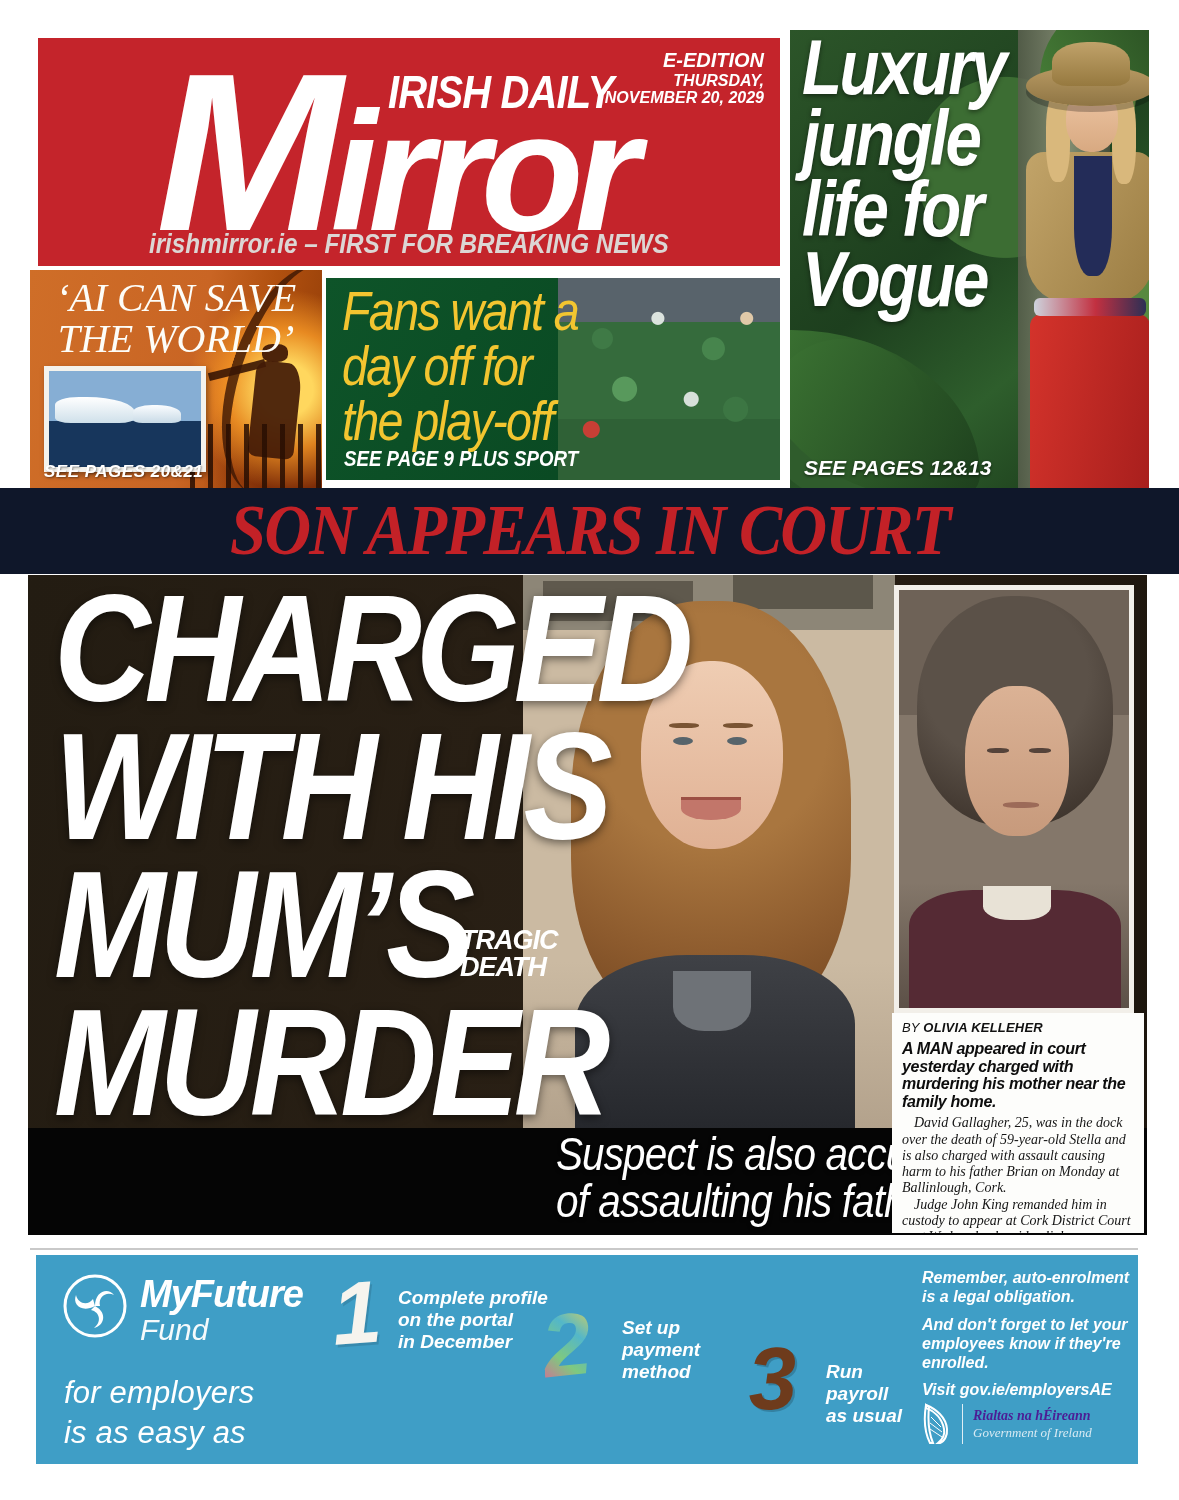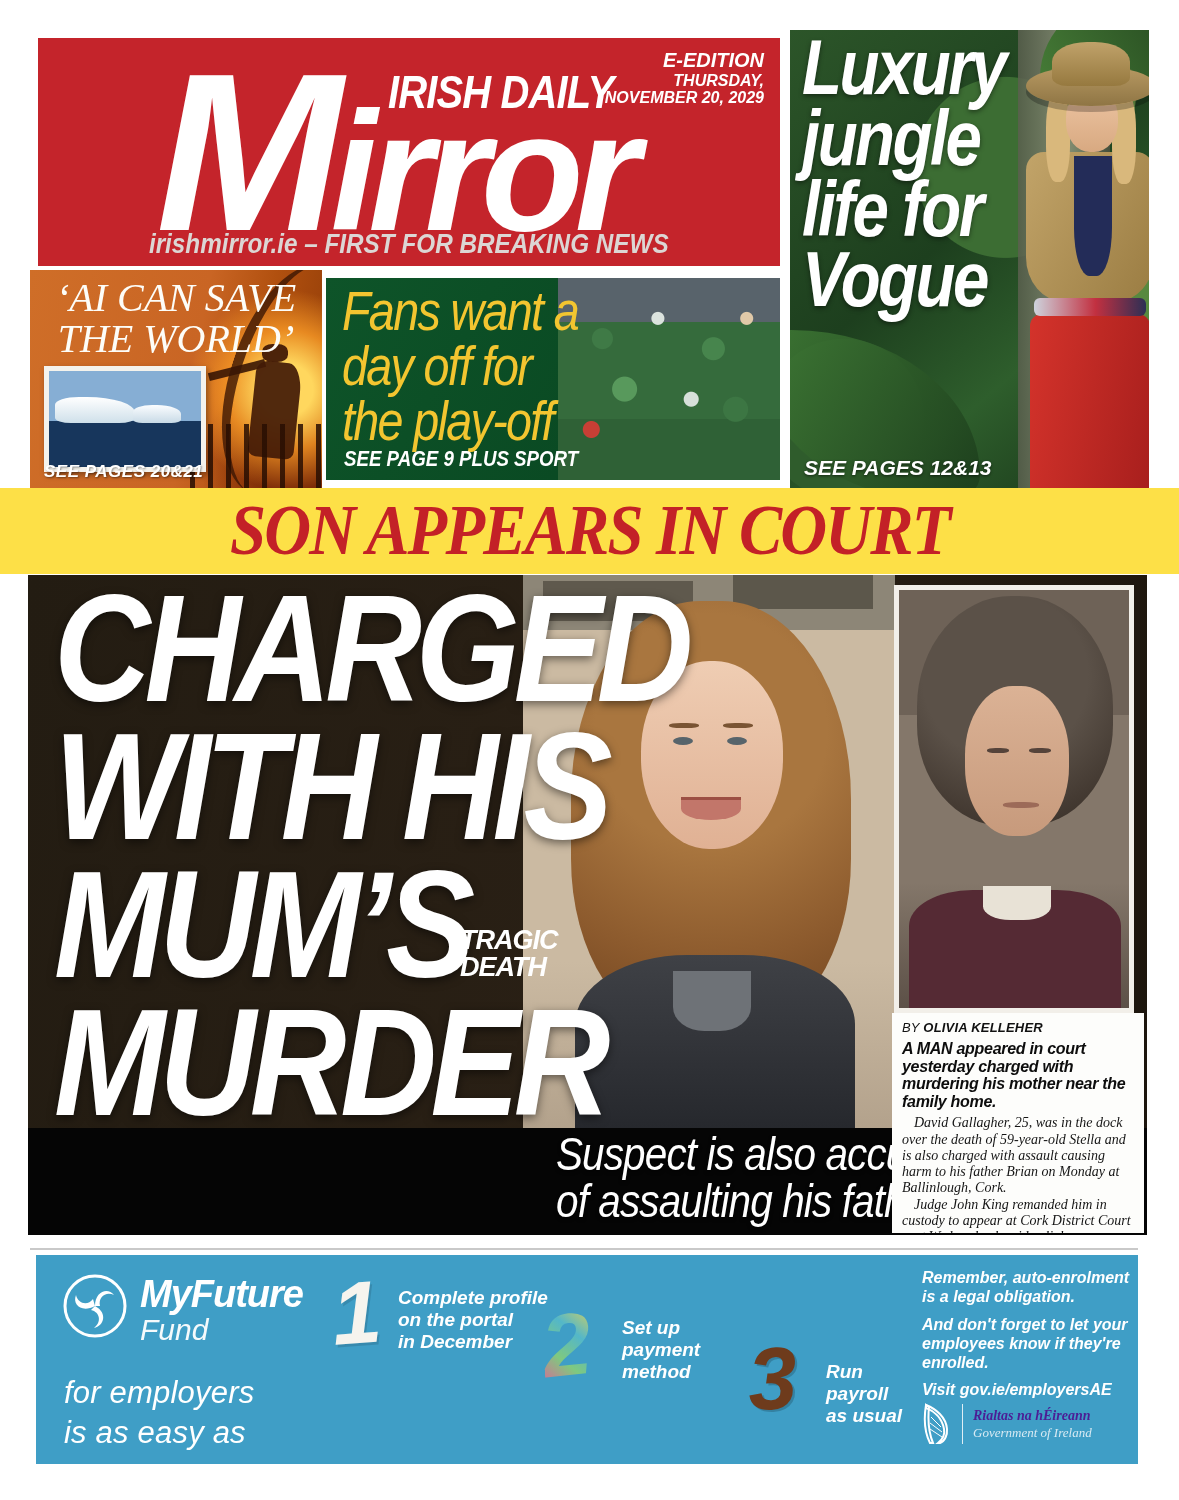--- a/index.html
+++ b/index.html
@@ -71,21 +71,21 @@
         radial-gradient(circle at 85% 20%,#e0c9a8 0 6px,transparent 7px),
         radial-gradient(circle at 30% 55%,#58995c 0 12px,transparent 13px),
         radial-gradient(circle at 60% 60%,#d7e0da 0 7px,transparent 8px),
         radial-gradient(circle at 80% 65%,#3c7643 0 12px,transparent 13px),
         radial-gradient(circle at 15% 75%,#c73f35 0 8px,transparent 9px),
         linear-gradient(#58636b 0 22%,#356b3c 22% 70%,#2f6136 70% 100%);}
   .fans-head{left:16px;top:6px;color:#f3c530;font-size:55px;line-height:1.0;letter-spacing:-2px;font-weight:normal;}
   .fans-pages{left:18px;bottom:8px;color:#fff;font-weight:bold;font-size:22px;}
 
   
-  .strap{left:0;top:488px;width:1179px;height:86px;background:#fde047;text-align:center;}
+  .strap{left:0;top:488px;width:1179px;height:86px;background:#0f172a;text-align:center;}
   .strap-text{width:100%;margin-top:2px;color:#c32127;font-family:"Liberation Serif",serif;font-weight:bold;font-size:72px;letter-spacing:-2px;line-height:80px;}
 
   
   .lead{left:28px;top:575px;width:1119px;height:660px;background:linear-gradient(100deg,#231c12 0%,#2a2015 55%,#1c150d 100%);overflow:hidden;}
   .stella{left:495px;top:0;width:372px;height:553px;background:linear-gradient(#8d8677 0 10%,#cbbaa2 10% 70%,#b3a28c 100%);overflow:hidden;}
   .st-frame{left:20px;top:6px;width:150px;height:40px;background:#4c463c;opacity:.7;}
   .st-frame2{left:210px;top:0px;width:140px;height:34px;background:#3c382f;opacity:.6;}
   .st-hair{left:48px;top:26px;width:280px;height:430px;border-radius:46% 46% 40% 40%;background:radial-gradient(circle at 50% 30%,#a9763f 0 35%,#8c5a2d 70%,#6f431f 100%);}
   .st-face{left:118px;top:86px;width:142px;height:188px;border-radius:48%;background:linear-gradient(#efcdb3,#e0b194);}
   .st-brow1{left:146px;top:148px;width:30px;height:5px;border-radius:40%;background:#7a5433;}

